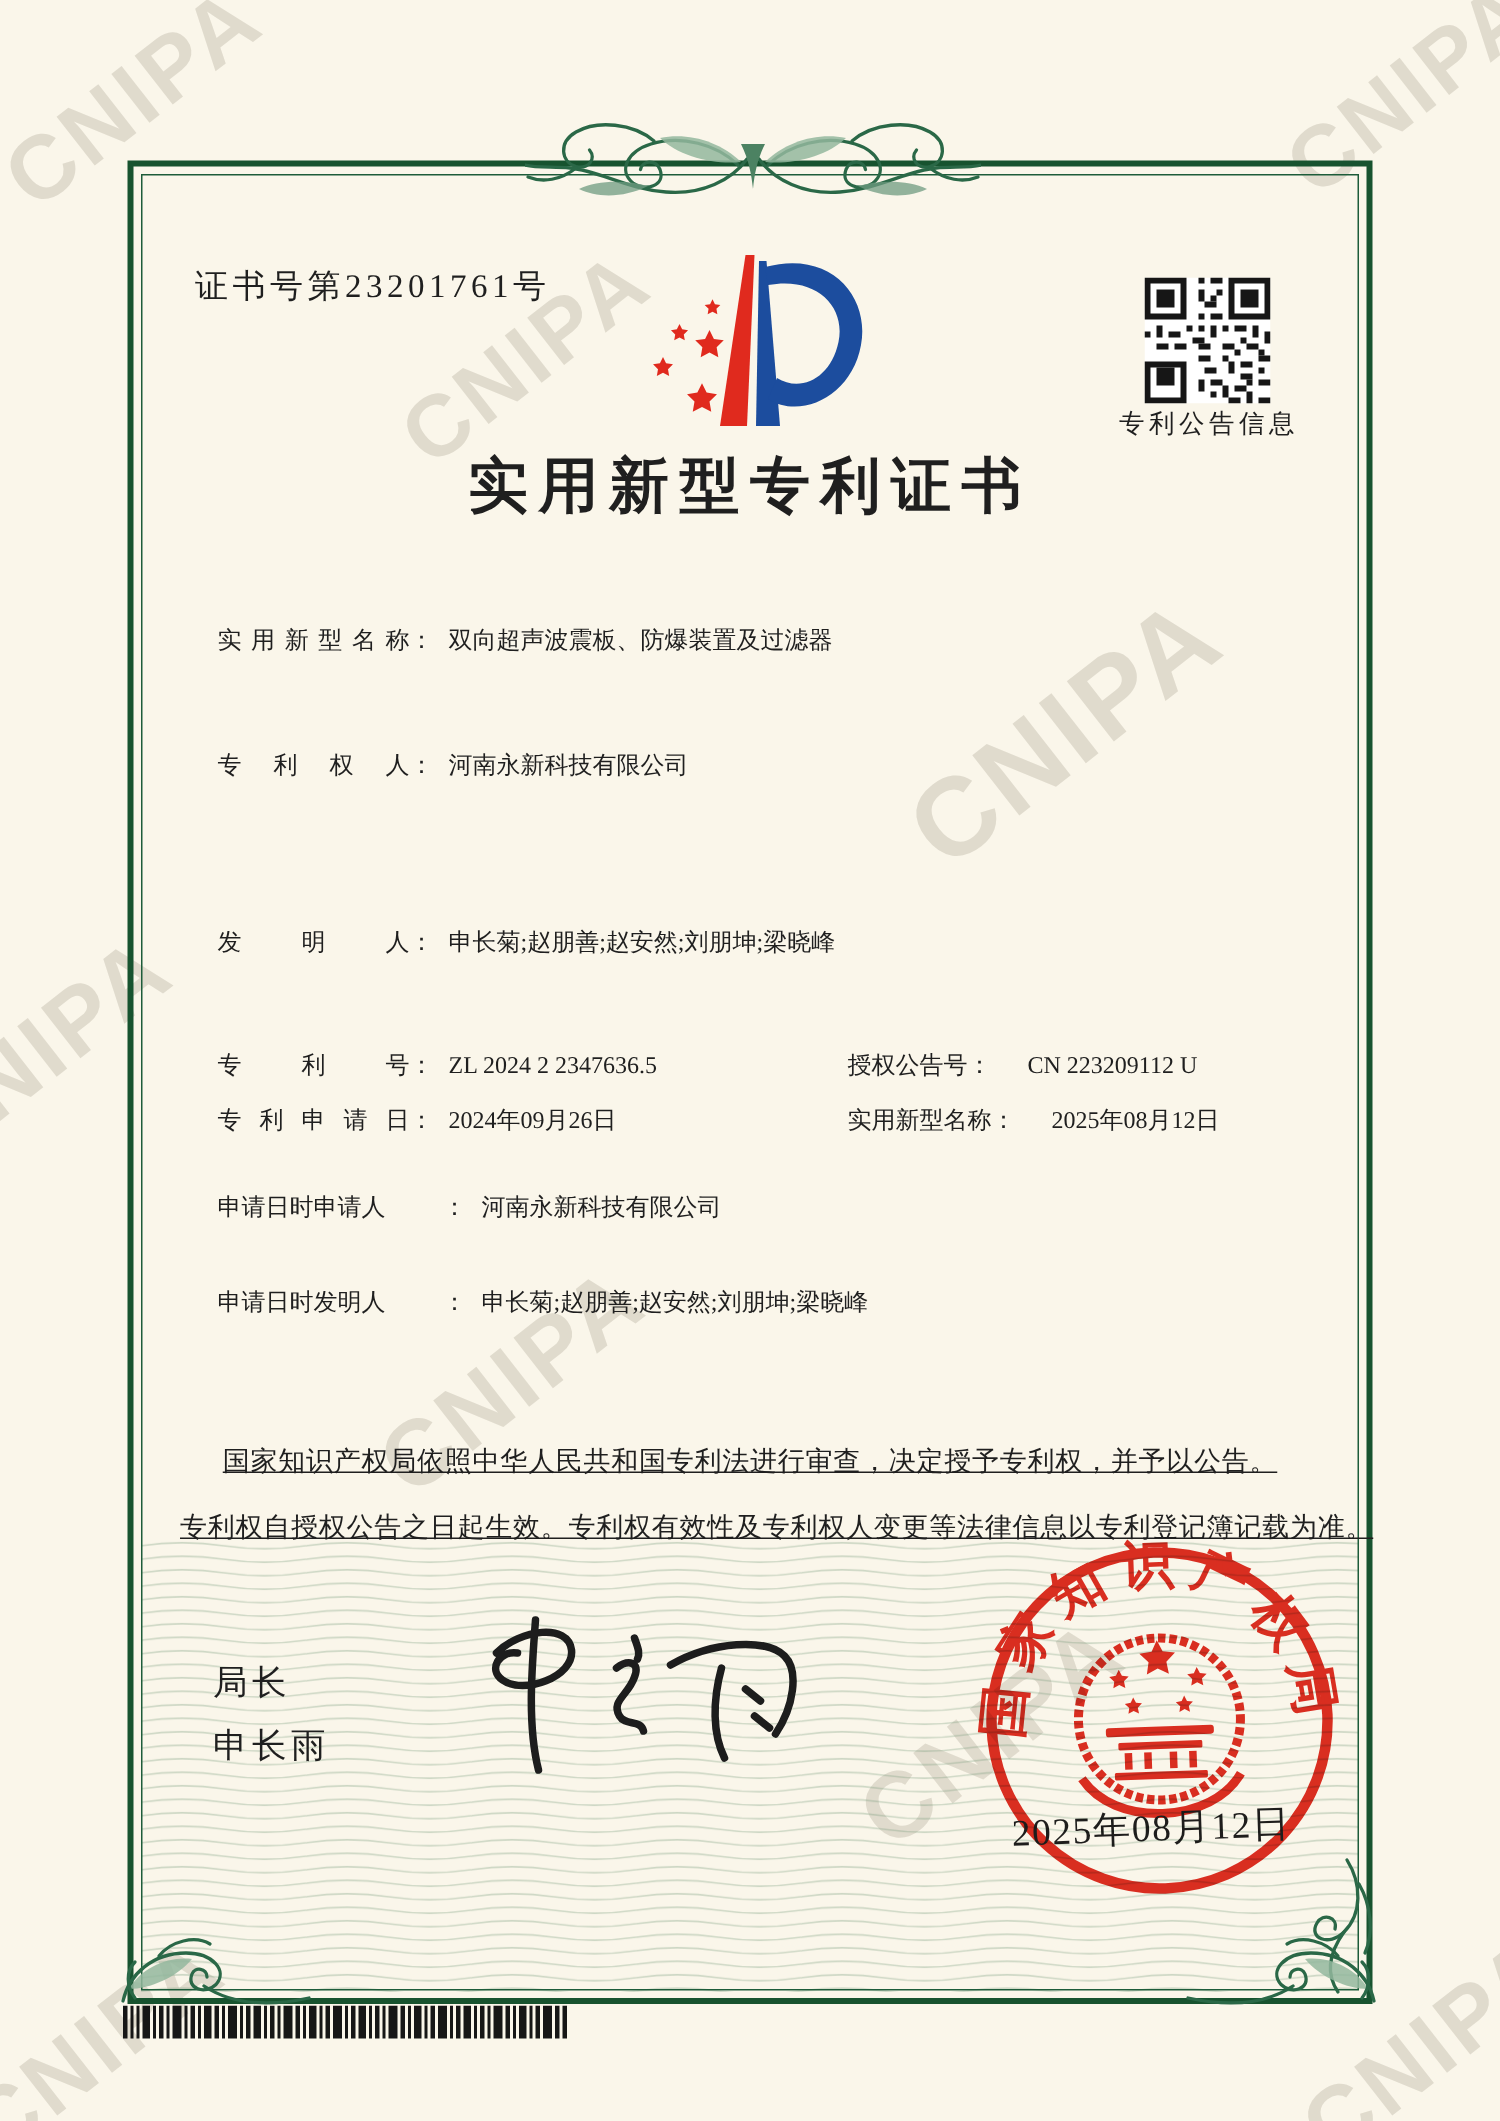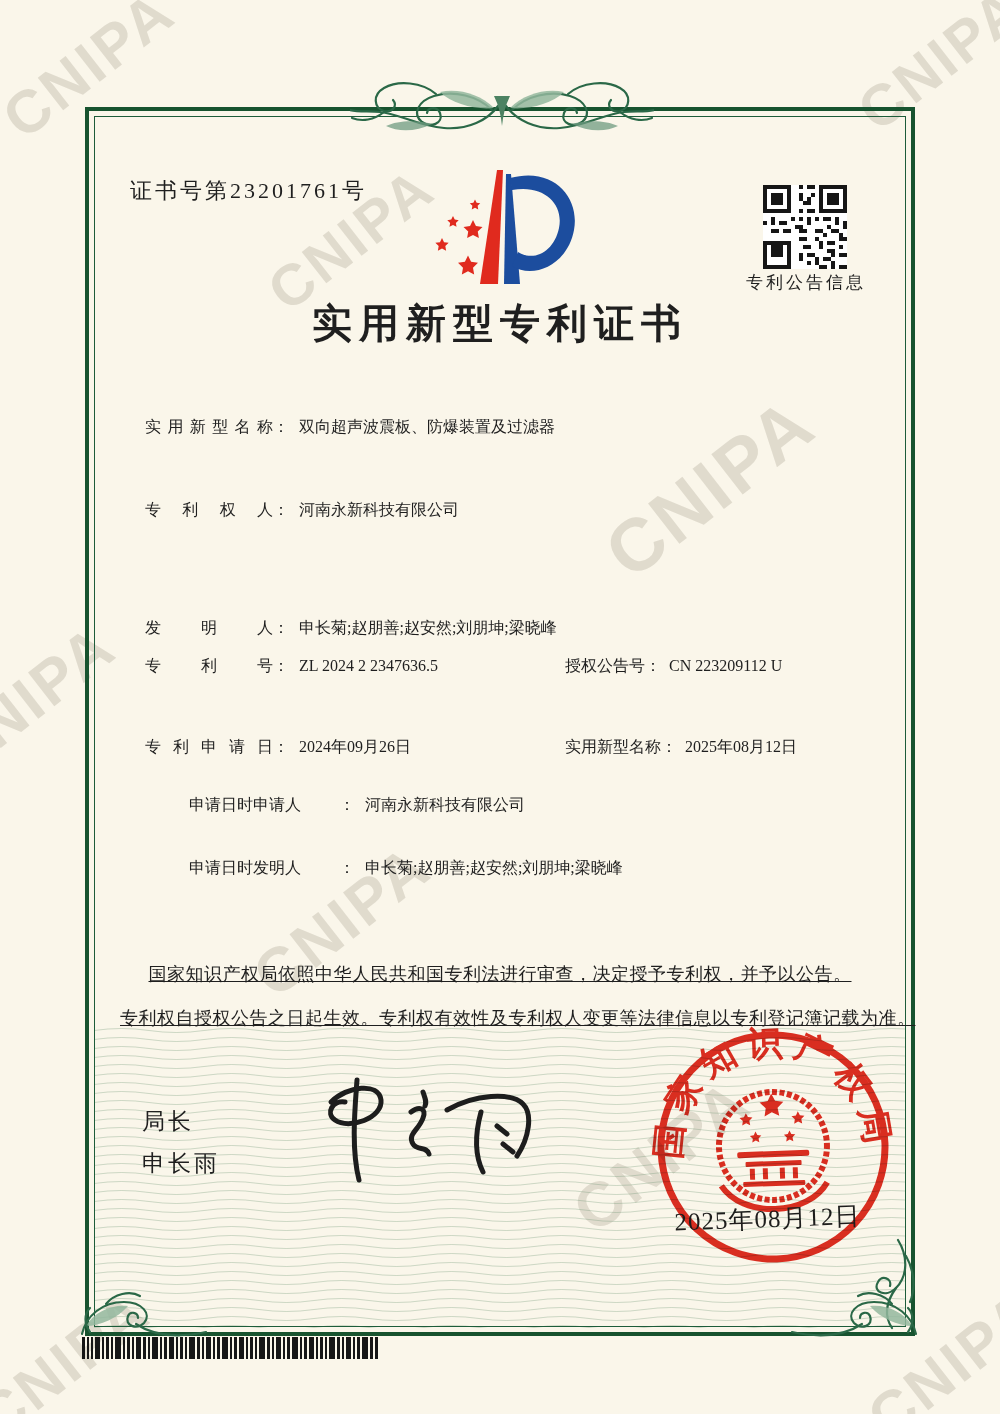--- a/index.html
+++ b/index.html
@@ -13,24 +13,24 @@
   .frame-outer{position:absolute;left:85px;top:107px;width:830px;height:1229px;
                border:4px solid #17532f;box-sizing:border-box;}
   .frame-inner{position:absolute;left:94px;top:116px;width:812px;height:1211px;
                border:1.5px solid #1d5c3a;box-sizing:border-box;}
   .abs{position:absolute;}
   .certno{left:130px;top:176px;font-size:22px;letter-spacing:3px;}
   .title{left:0;top:296px;width:1000px;text-align:center;font-size:40px;font-weight:700;letter-spacing:7px;}
   .qrcap{left:745px;top:271px;width:122px;text-align:center;font-size:17px;letter-spacing:3px;}
   .row{position:absolute;left:145px;white-space:nowrap;font-size:16px;}
   .lab{display:inline-block;width:128px;text-align:justify;text-align-last:justify;}
-  .lab.wide{width:150px;text-align-last:auto;margin-left:44px;}
+  .lab.wide{width:150px;text-align-last:auto;}
   .val{margin-left:10px;}
   .rcol{position:absolute;left:420px;top:0;white-space:nowrap;}
-  .rcol .val{margin-left:8px;}
+  .rcol .val{margin-left:24px;}
   .statement{left:120px;top:952px;width:760px;line-height:44px;font-size:18px;letter-spacing:.5px;}
   .statement div{text-align:center;white-space:nowrap;text-decoration:underline;}
   .signer{left:142px;font-size:23px;font-family:"Liberation Sans","DejaVu Sans",sans-serif;letter-spacing:3px;text-align:center;}
   .footer{left:0;top:1283px;width:1000px;text-align:center;font-size:17px;letter-spacing:1px;}
   svg{display:block;}
   .sealwrap{mix-blend-mode:multiply;opacity:.95;}
 </style>
 </head>
 <body>
 
@@ -179,21 +179,21 @@
 
   <div class="row" style="top:417px">
     <span class="lab">实用新型名称</span><span>：</span><span class="val">双向超声波震板、防爆装置及过滤器</span>
   </div>
   <div class="row" style="top:500px">
     <span class="lab">专利权人</span><span>：</span><span class="val">河南永新科技有限公司</span>
   </div>
   <div class="row" style="top:618px">
     <span class="lab">发明人</span><span>：</span><span class="val">申长菊;赵朋善;赵安然;刘朋坤;梁晓峰</span>
   </div>
-  <div class="row" style="top:656px">
+  <div class="row" style="top:700px">
     <span class="lab">专利号</span><span>：</span><span class="val">ZL 2024 2 2347636.5</span>
     <span class="rcol">
       <span>授权公告号</span><span>：</span><span class="val">CN 223209112 U</span>
     </span>
   </div>
   <div class="row" style="top:737px">
     <span class="lab">专利申请日</span><span>：</span><span class="val">2024年09月26日</span>
     <span class="rcol">
       <span>实用新型名称</span><span>：</span><span class="val">2025年08月12日</span>
     </span>

